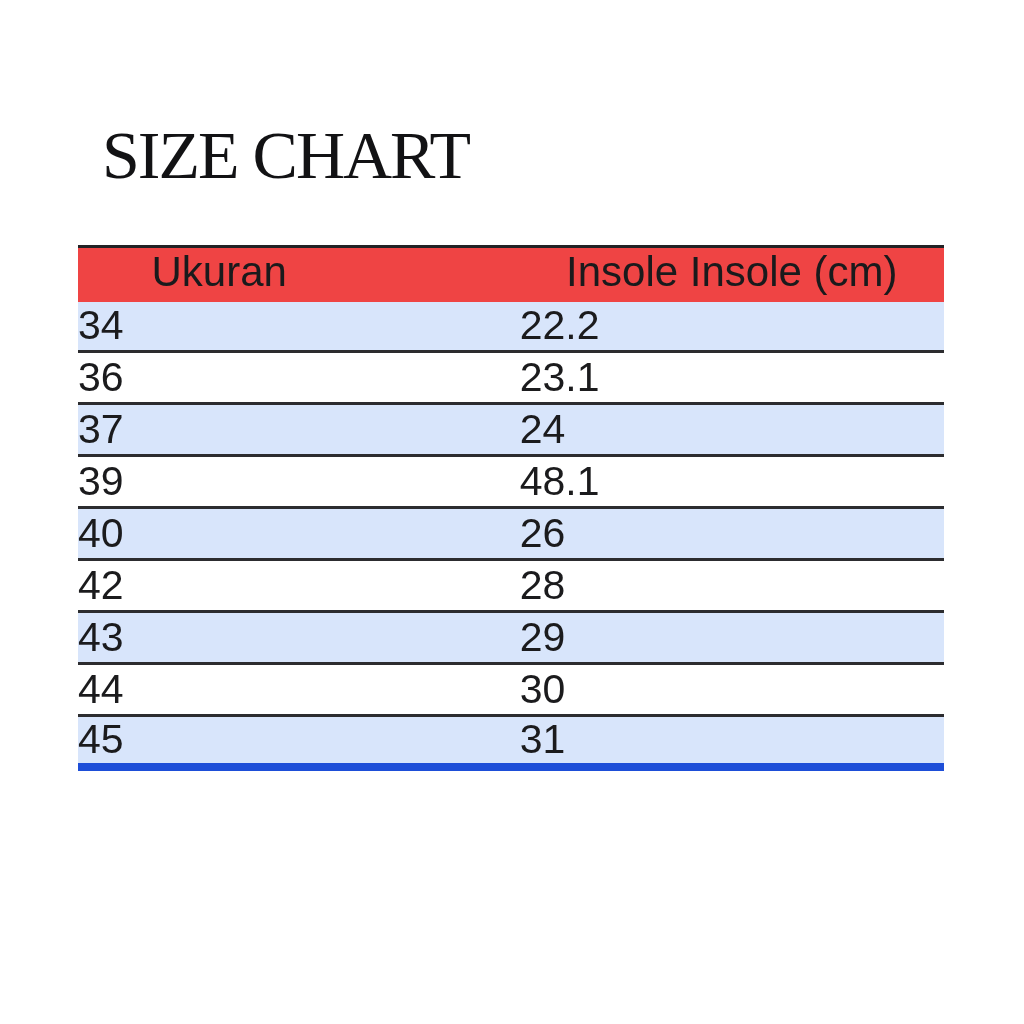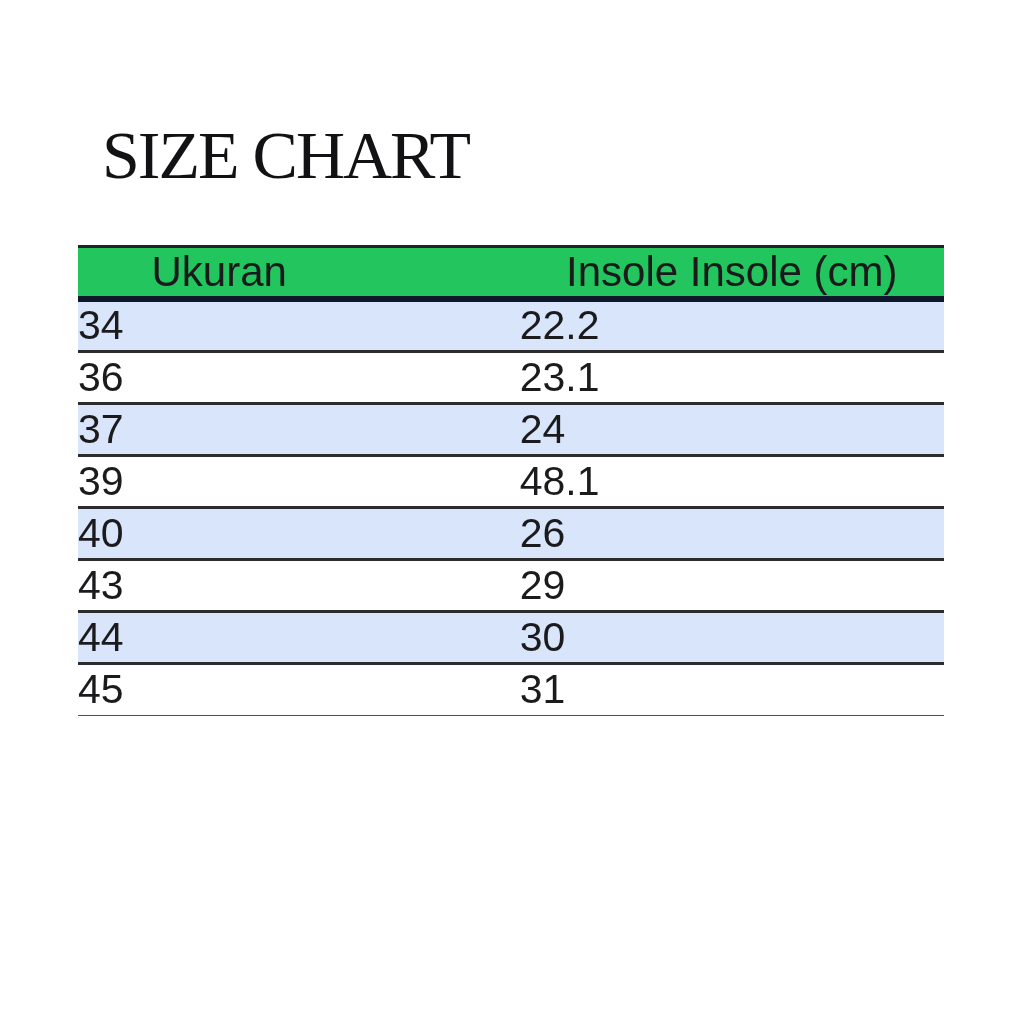--- a/index.html
+++ b/index.html
@@ -33,40 +33,40 @@
     width: 866px;
     border-collapse: collapse;
     table-layout: fixed;
   }
   col.c1 { width: 32.6%; }
   col.c2 { width: 18.4%; }
   col.c3 { width: 49%; }
   thead tr {
     height: 50px;
     border-top: 3px solid #222225;
-    border-bottom: 6px solid #0f172a;
-    background: #22c55e;
+    border-bottom: 6px solid #ef4444;
+    background: #ef4444;
   }
   th {
     font-size: 42px;
     font-weight: 400;
     color: #1a1a1c;
     text-align: center;
     padding: 0;
     white-space: nowrap;
   }
   tbody tr {
     height: 52px;
     border-bottom: 3px solid #2c2c2f;
   }
   tbody tr:nth-child(odd) {
     background: #d8e5fb;
   }
   tbody tr:last-child {
-    border-bottom: 1px solid #1d4ed8;
+    border-bottom: 8px solid #1d4ed8;
   }
   td {
     font-size: 41px;
     color: #1b1b1d;
     text-align: left;
     padding: 0;
     line-height: 1;
   }
 </style>
 </head>
@@ -107,20 +107,25 @@
       <td>39</td>
       <td></td>
       <td>48.1</td>
     </tr>
     <tr>
       <td>40</td>
       <td></td>
       <td>26</td>
     </tr>
     <tr>
+      <td>42</td>
+      <td></td>
+      <td>28</td>
+    </tr>
+    <tr>
       <td>43</td>
       <td></td>
       <td>29</td>
     </tr>
     <tr>
       <td>44</td>
       <td></td>
       <td>30</td>
     </tr>
     <tr>

